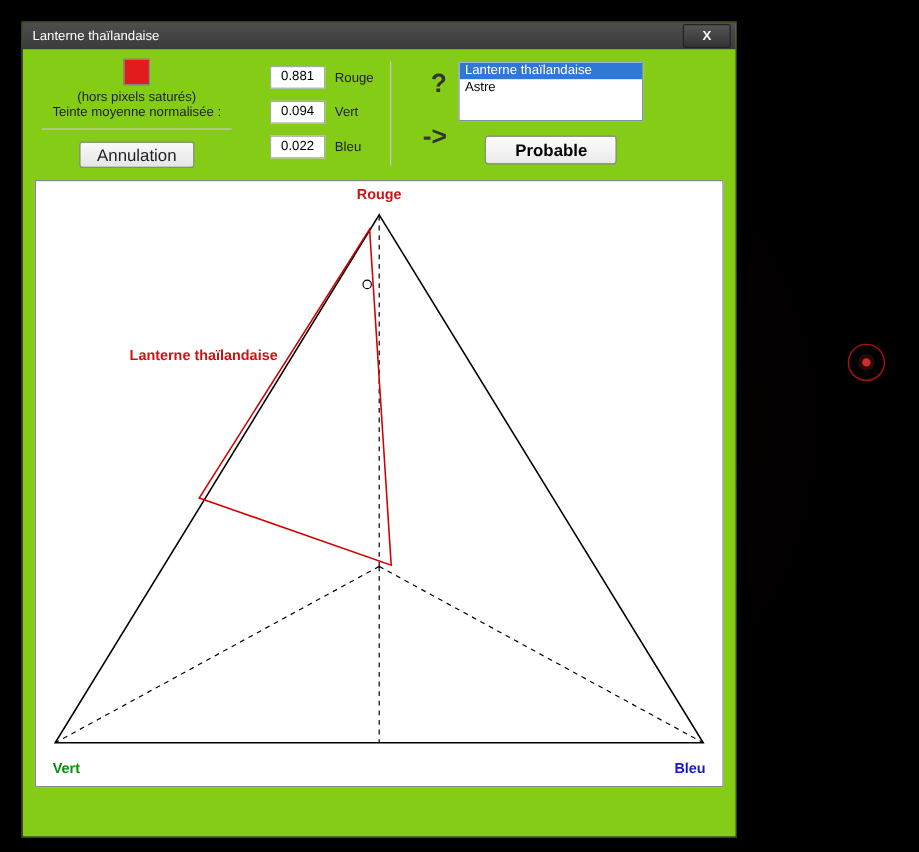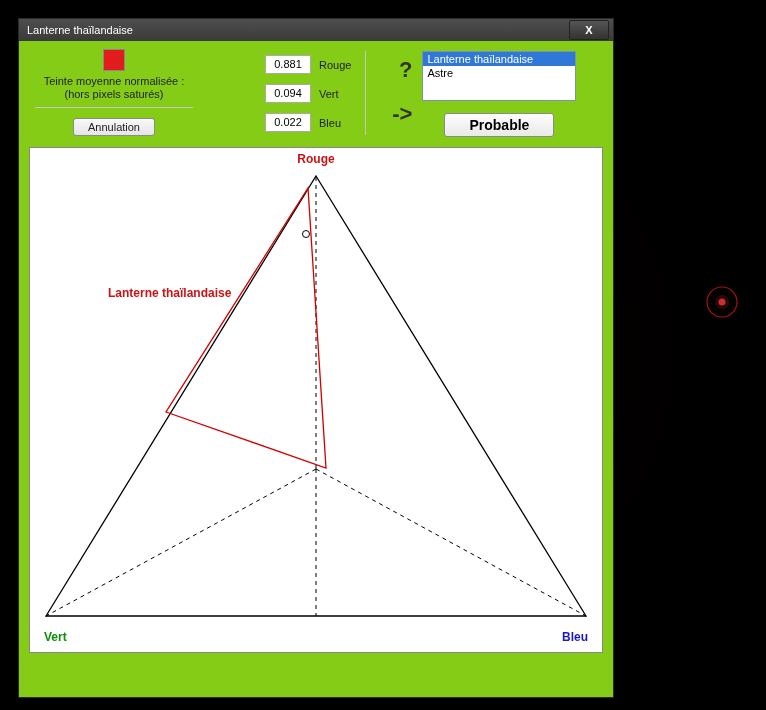--- a/index.html
+++ b/index.html
@@ -76,41 +76,40 @@
   .hr {
     border-top: 1px solid #c7c7c7;
     margin: 6px 6px 10px 6px;
   }
   .btn {
     display: inline-block;
     padding: 2px 14px;
     border: 1px solid #8a8a8a;
     border-radius: 3px;
     background: linear-gradient(#f9f9f9, #e5e5e5);
-    font-size: 11px;
+    font-size: 14px;
     color: #222;
     cursor: default;
     text-align: right;
   }
   .rgb-block {
     display: flex;
     flex-direction: column;
     gap: 10px;
     padding-top: 6px;
   }
   .rgb-row { display: flex; align-items: center; gap: 8px; }
   .rgb-val {
     width: 44px;
     height: 17px;
     border: 1px solid #aaa;
     background: #fff;
     text-align: center;
     font-size: 11px;
     line-height: 17px;
-    margin-left: 40px;
   }
   .rgb-label { font-size: 11px; color: #222; }
   .divider-vert {
     width: 1px;
     background: #c7c7c7;
     margin: 2px 14px;
   }
   .right-block {
     flex: 1;
     display: flex;
@@ -200,22 +199,22 @@
     <span class="title">Lanterne thaïlandaise</span>
     <div class="close-btn">
       <span>X</span>
     </div>
   </div>
 
   <div class="top-panel">
 
     <div class="left-block">
       <div class="swatch" style="background:#e21c1c;"></div>
+      <div class="hint">(hors pixels saturés)</div>
       <div class="hint">Teinte moyenne normalisée :</div>
-      <div class="hint">(hors pixels saturés)</div>
       <div class="hr"></div>
       <span class="btn">Annulation</span>
     </div>
 
     <div class="rgb-block" style="margin-left:26px;">
       <div class="rgb-row">
         <div class="rgb-val">0.881</div>
         <span class="rgb-label">Rouge</span>
       </div>
       <div class="rgb-row">

